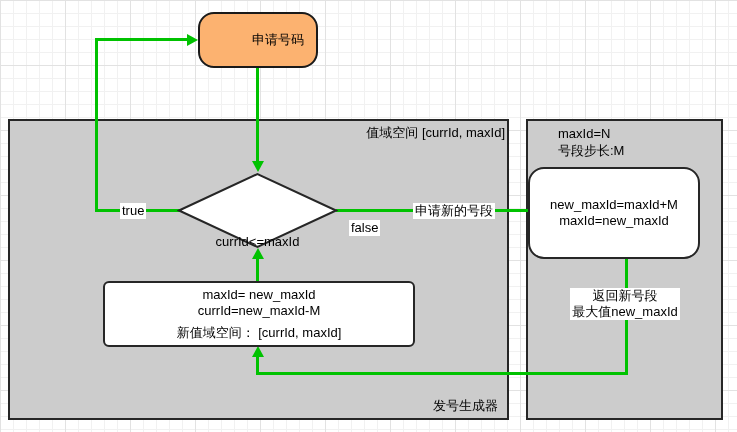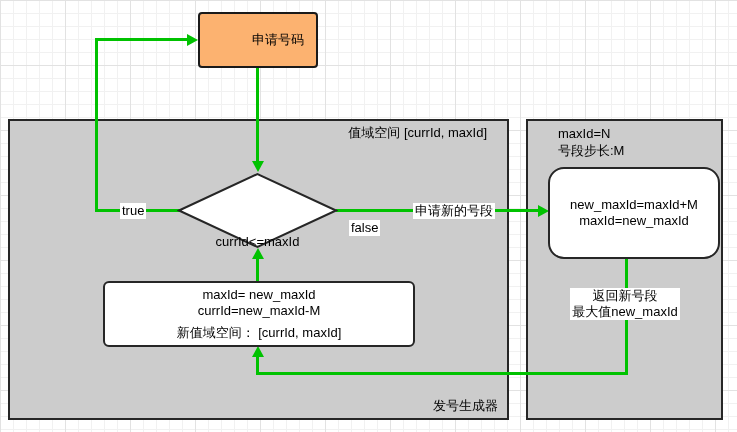--- a/index.html
+++ b/index.html
@@ -11,39 +11,39 @@
       linear-gradient(90deg, #e2e2e2 1px, transparent 1px),
       linear-gradient(#f1f1f1 1px, transparent 1px),
       linear-gradient(90deg, #f1f1f1 1px, transparent 1px);
     background-size:65px 65px,65px 65px,13px 13px,13px 13px;
     font-family:"Liberation Sans", sans-serif;
     font-size:13px;color:#000;
   }
   .abs{position:absolute;box-sizing:border-box;}
   .container{background:#cccccc;border:2px solid #262626;}
   .node{background:#ffffff;border:2px solid #262626;display:flex;flex-direction:column;justify-content:center;align-items:center;text-align:center;line-height:16px;}
-  .start{background:#fcb270;border:2px solid #1a1a1a;border-radius:4px;padding-left:40px;}
+  .start{background:#fcb270;border:2px solid #1a1a1a;border-radius:16px;padding-left:40px;}
   .line{background:#00c200;}
   .arrow{width:0;height:0;}
   .ar-right{border-top:6px solid transparent;border-bottom:6px solid transparent;border-left:11px solid #00c200;}
   .ar-down{border-left:6px solid transparent;border-right:6px solid transparent;border-top:11px solid #00c200;}
   .ar-up{border-left:6px solid transparent;border-right:6px solid transparent;border-bottom:11px solid #00c200;}
   .lbl{background:#ffffff;padding:0 2px;line-height:16px;white-space:nowrap;}
   .plain-lbl{line-height:17px;white-space:nowrap;}
   .gap-top{margin-top:6px;}
   .ctr{text-align:center;}
   svg{display:block;}
 </style>
 </head>
 <body>
 
 <div class="canvas">
 
   <div class="abs container" style="left:8px;top:119px;width:501px;height:301px;">
-    <div class="abs plain-lbl" style="right:20px;top:3px;">值域空间 [currId, maxId]</div>
+    <div class="abs plain-lbl" style="right:2px;top:3px;">值域空间 [currId, maxId]</div>
     <div class="abs plain-lbl" style="right:9px;bottom:4px;">发号生成器</div>
   </div>
 
   <div class="abs container" style="left:526px;top:119px;width:197px;height:301px;">
     <div class="abs plain-lbl" style="left:30px;top:4px;">
       <div>maxId=N</div>
       <div>号段步长:M</div>
     </div>
   </div>
 
@@ -76,21 +76,21 @@
   <div class="abs" style="left:177px;top:172px;width:161px;height:77px;display:flex;align-items:flex-end;justify-content:center;">
     <div>currId&lt;=maxId</div>
   </div>
 
   <div class="abs node" style="left:103px;top:281px;width:312px;height:66px;border-radius:6px;">
     <div>maxId= new_maxId</div>
     <div>currId=new_maxId-M</div>
     <div class="gap-top">新值域空间： [currId, maxId]</div>
   </div>
 
-  <div class="abs node" style="left:548px;top:167px;width:172px;height:92px;border-radius:16px;">
+  <div class="abs node" style="left:528px;top:167px;width:172px;height:92px;border-radius:16px;">
     <div>new_maxId=maxId+M</div>
     <div>maxId=new_maxId</div>
   </div>
 
 
   <div class="abs lbl" style="left:120px;top:203px;">true</div>
   <div class="abs lbl" style="left:349px;top:220px;">false</div>
   <div class="abs lbl" style="left:413px;top:203px;">申请新的号段</div>
 
   <div class="abs lbl ctr" style="left:570px;top:288px;width:110px;">

